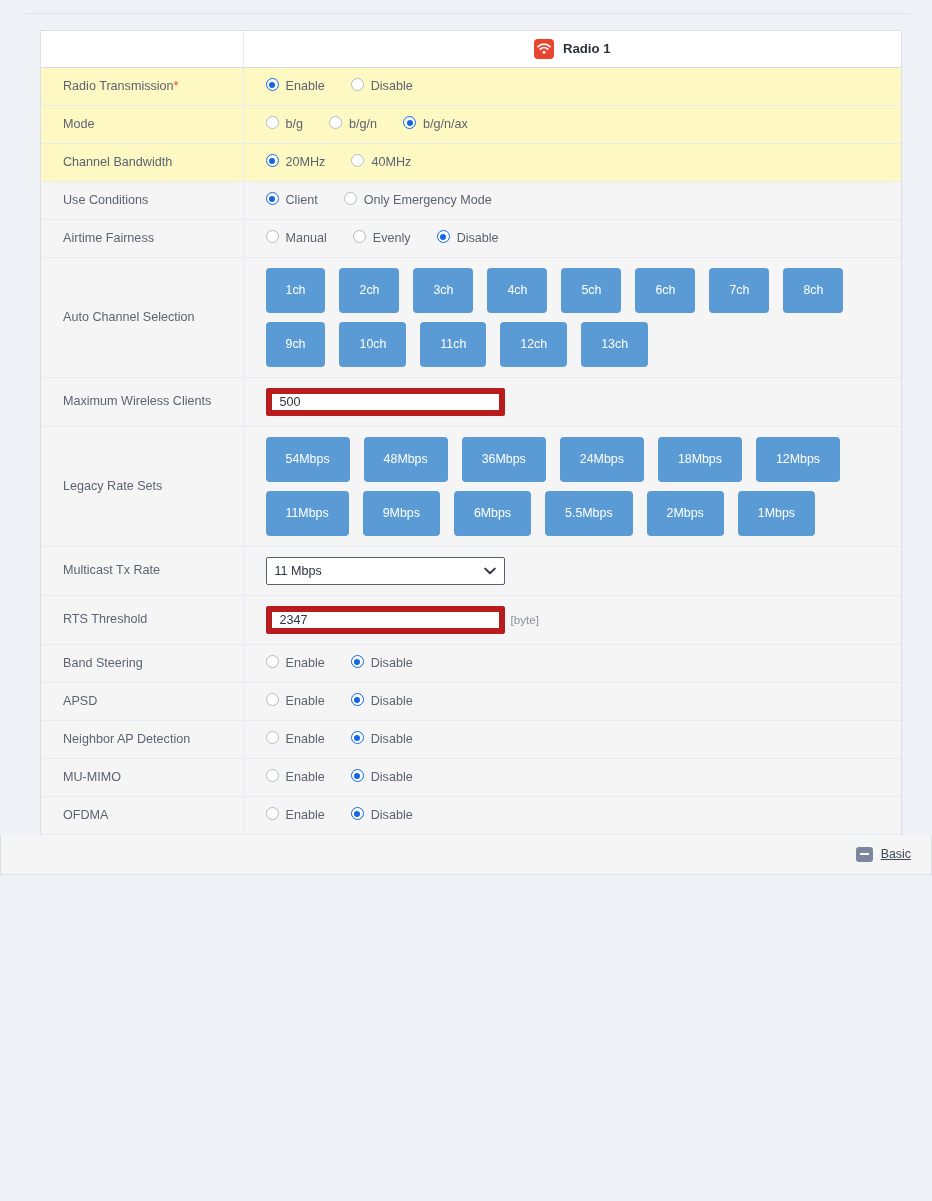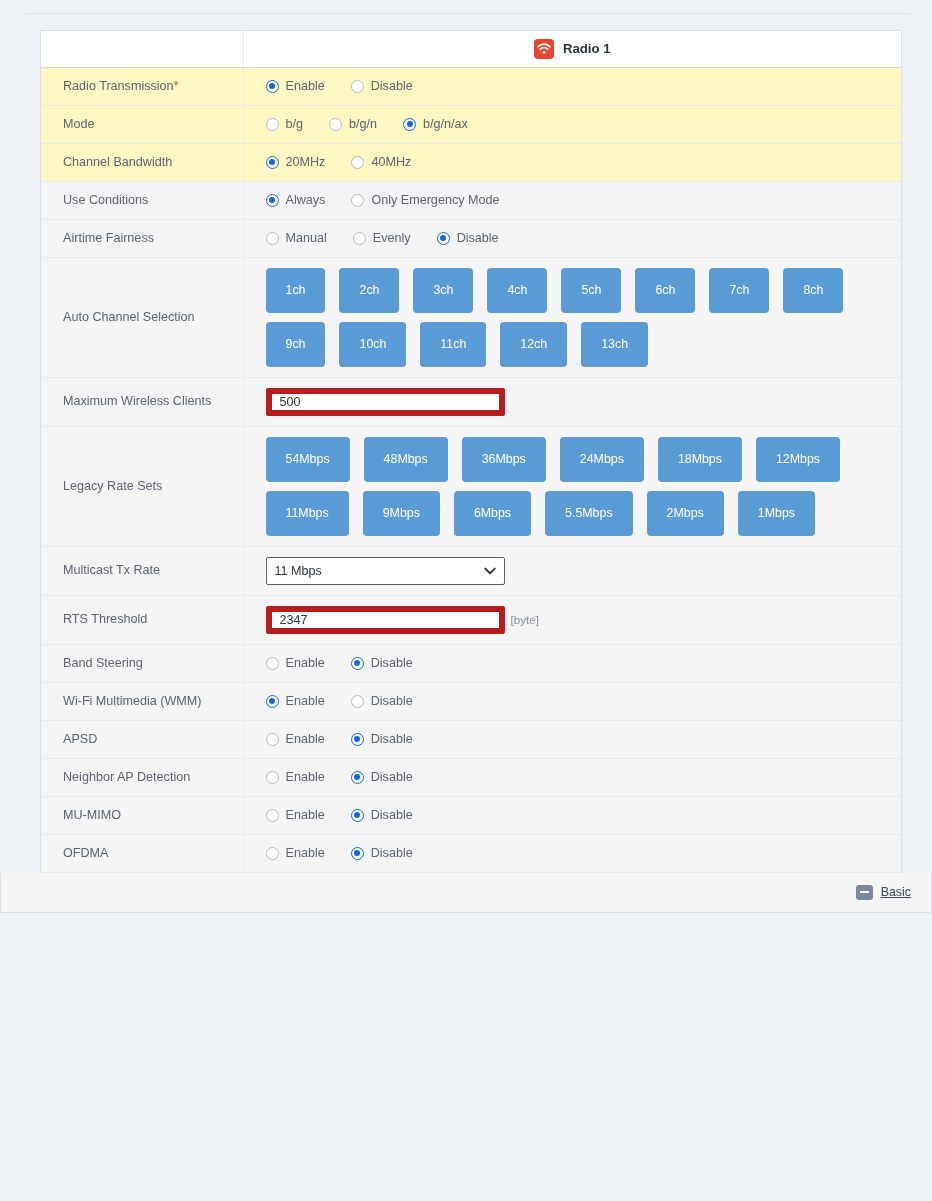--- a/index.html
+++ b/index.html
@@ -93,21 +93,21 @@
   tr.plain td { background: #fef9c3; }
   
   .radio-group {
     display: flex;
     align-items: center;
     flex-wrap: wrap;
     gap: 0;
   }
   .radio-opt {
     display: inline-flex;
-    align-items: center;
+    align-items: flex-start;
     gap: 7px;
     margin-right: 26px;
     font-size: 12.6px;
     color: #5d6370;
     cursor: pointer;
     line-height: 16px;
   }
   .radio-opt:last-child { margin-right: 0; }
   .rdo {
     width: 13px; height: 13px;
@@ -309,21 +309,21 @@
                 </label>
               </div>
             </td>
           </tr>
           <tr class="zebra">
             <td class="lbl"><span>Use Conditions</span></td>
             <td class="val">
               <div class="radio-group">
                 <label class="radio-opt">
                   <span class="rdo on"></span>
-                  <span>Always</span>
+                  <span>Client</span>
                 </label>
                 <label class="radio-opt">
                   <span class="rdo"></span>
                   <span>Only Emergency Mode</span>
                 </label>
               </div>
             </td>
           </tr>
           <tr class="zebra">
             <td class="lbl"><span>Airtime Fairness</span></td>
@@ -415,35 +415,20 @@
                   <span>Enable</span>
                 </label>
                 <label class="radio-opt">
                   <span class="rdo on"></span>
                   <span>Disable</span>
                 </label>
               </div>
             </td>
           </tr>
           <tr class="zebra">
-            <td class="lbl"><span>Wi-Fi Multimedia (WMM)</span></td>
-            <td class="val">
-              <div class="radio-group">
-                <label class="radio-opt">
-                  <span class="rdo on"></span>
-                  <span>Enable</span>
-                </label>
-                <label class="radio-opt">
-                  <span class="rdo"></span>
-                  <span>Disable</span>
-                </label>
-              </div>
-            </td>
-          </tr>
-          <tr class="zebra">
             <td class="lbl"><span>APSD</span></td>
             <td class="val">
               <div class="radio-group">
                 <label class="radio-opt">
                   <span class="rdo"></span>
                   <span>Enable</span>
                 </label>
                 <label class="radio-opt">
                   <span class="rdo on"></span>
                   <span>Disable</span>

